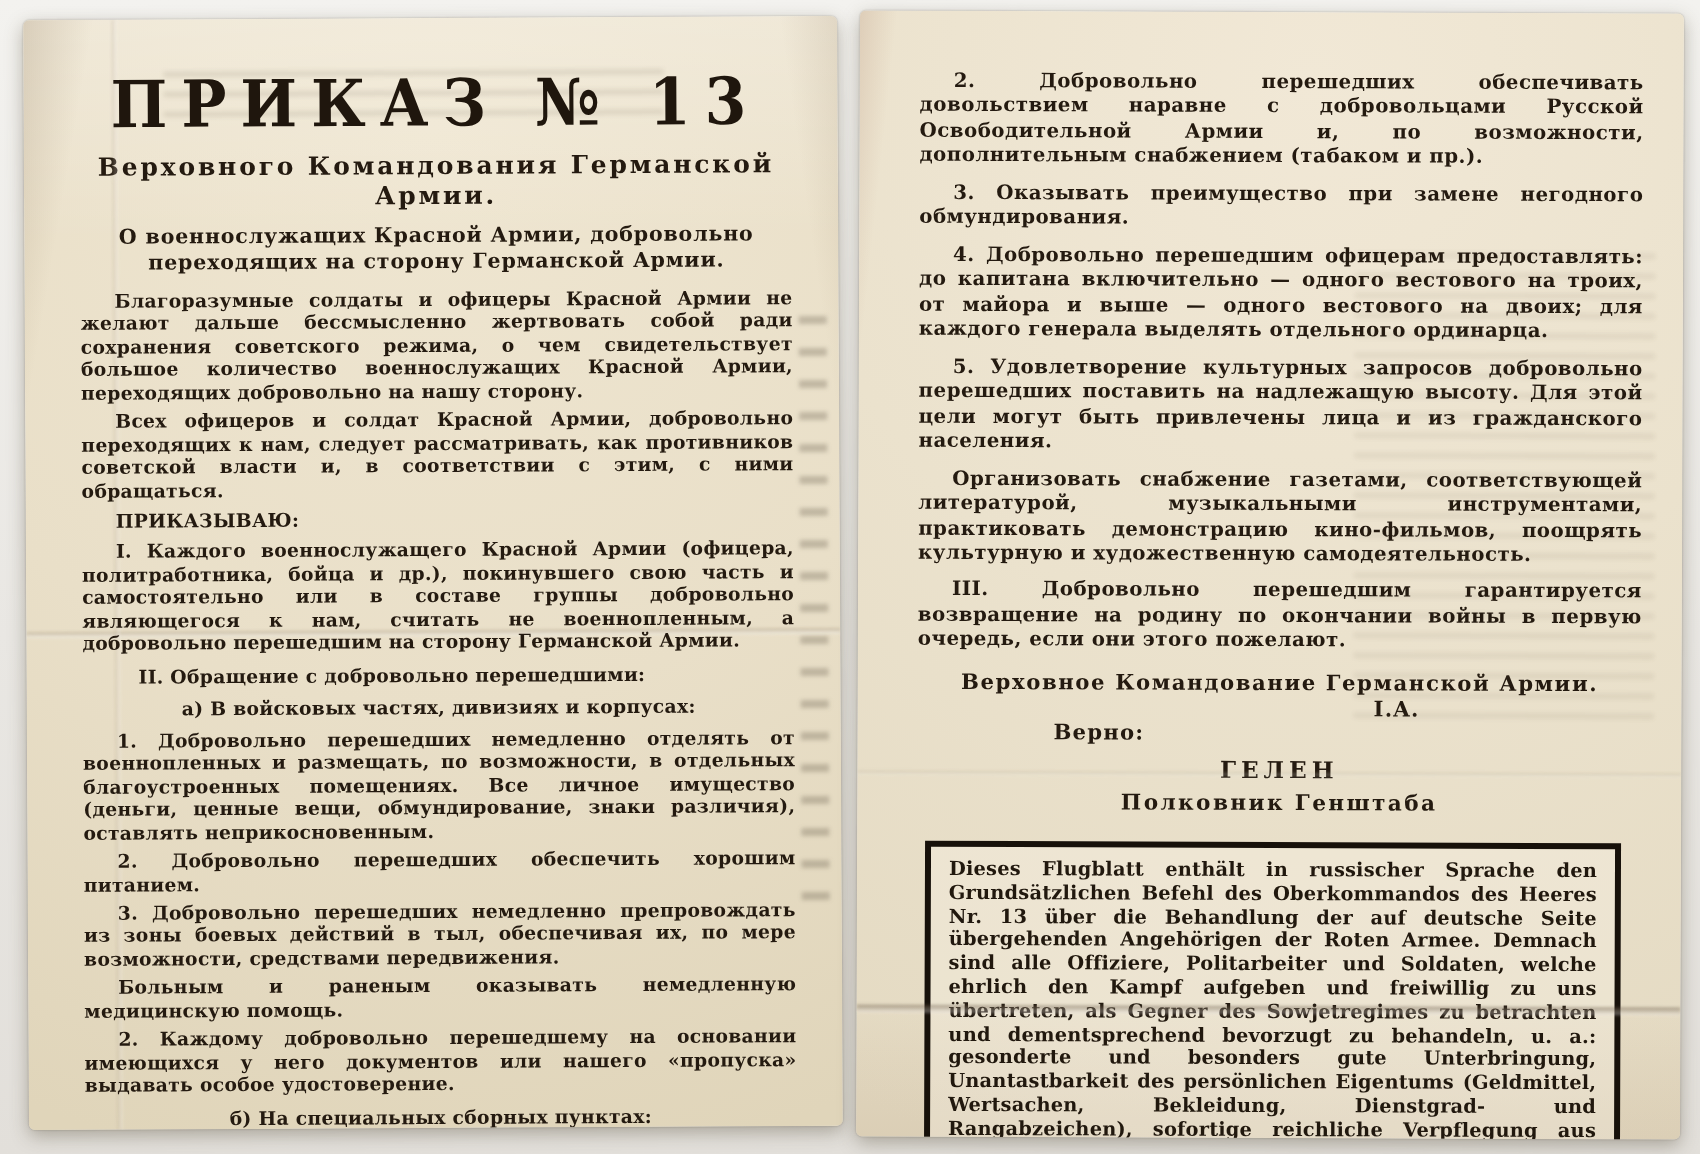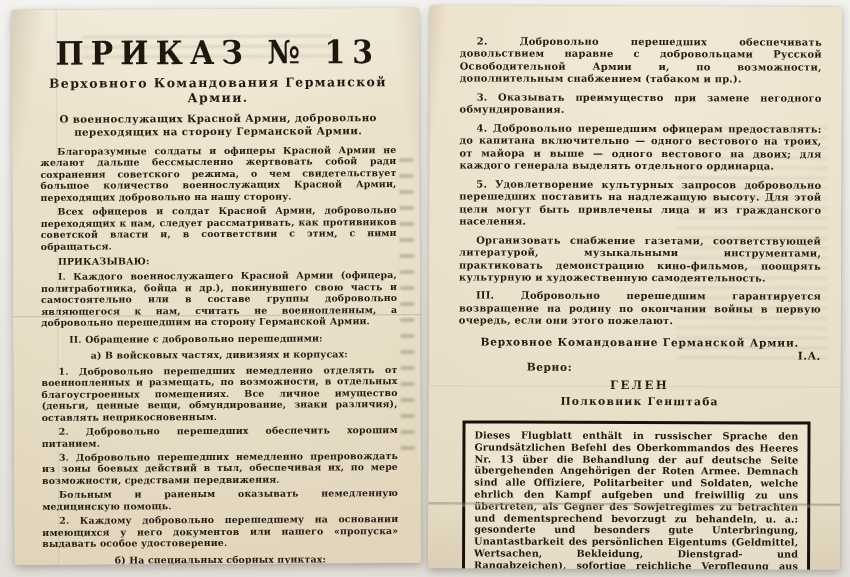--- a/index.html
+++ b/index.html
@@ -75,21 +75,21 @@
   }
   .page.left .para{font-size:9.4px;line-height:1.22;letter-spacing:.15px;}
   .page.right .para{font-size:9.9px;line-height:1.26;letter-spacing:.25px;margin-bottom:6px;}
   .para.subhead-left{text-indent:28px;margin:5px 0 4px 0;letter-spacing:.5px;}
   .para.subhead-center{text-align:center;text-indent:0;margin:5px 0 4px 0;letter-spacing:.5px;}
   .para.heading-left{text-indent:17px;text-align:left;margin:4px 0 4px 0;letter-spacing:1px;}
 
   
   .sig{margin-top:8px;font-weight:bold;color:#241a10;}
   .sig-command{text-align:center;font-size:10.6px;letter-spacing:.8px;}
-  .sig-ia{text-align:right;margin:1px 0 0 63%;font-size:10.6px;letter-spacing:.6px;}
+  .sig-ia{text-align:left;margin:1px 0 0 63%;font-size:10.6px;letter-spacing:.6px;}
   .sig-verno{margin:0 0 0 68px;font-size:10.6px;letter-spacing:.6px;}
   .sig-name{text-align:center;margin-top:5px;font-size:11.6px;letter-spacing:2.5px;}
   .sig-rank{text-align:center;margin-top:3px;font-size:10.8px;letter-spacing:1.2px;}
 
   
   .german-box{
     margin:13px 10px 0 4px;border:3px solid #17110a;
     padding:6px 9px 8px 9px;background:rgba(255,253,245,.25);
   }
   .german-text{

